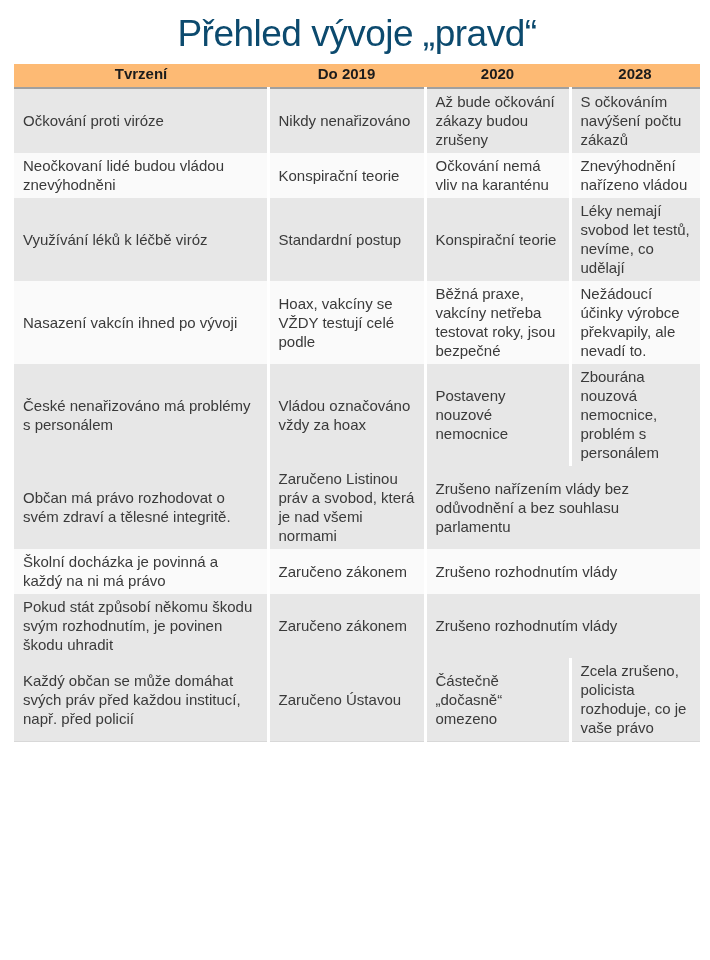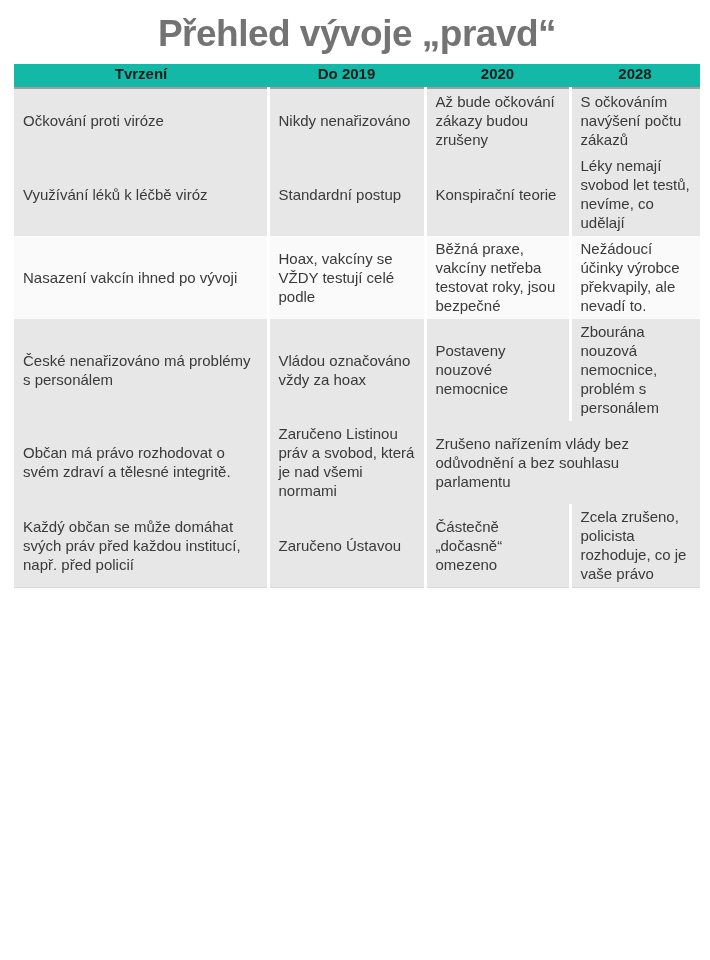--- a/index.html
+++ b/index.html
@@ -9,42 +9,42 @@
     width: 710px;
     height: 960px;
     background: #ffffff;
     font-family: "Liberation Sans", sans-serif;
     color: #3a3a3a;
     overflow: hidden;
   }
   .page-title {
     text-align: center;
     font-size: 37px;
-    font-weight: 700;
+    font-weight: 400;
     letter-spacing: -0.5px;
-    color: #737373;
+    color: #0c4a6e;
     margin: 12px 0 8px 4px;
     line-height: 44px;
   }
   table.claims {
     border-collapse: collapse;
     table-layout: fixed;
     margin-left: 14px;
     width: 686px;
     font-size: 15px;
     line-height: 19px;
   }
   table.claims th {
     font-size: 15px;
     font-weight: bold;
     color: #1c1c1c;
     text-align: center;
     padding: 1px 4px 4px 4px;
     border-bottom: 2px solid #a0a0a0;
-    background: #14b8a6;
+    background: #fdba74;
     line-height: 18px;
   }
   table.claims td {
     padding: 3px 8px 4px 9px;
     vertical-align: middle;
     text-align: left;
     word-wrap: break-word;
   }
   table.claims td + td { border-left: 3px solid #ffffff; }
   tr.shaded td { background: #e7e7e7; }
@@ -71,20 +71,26 @@
       <th>2028</th>
     </tr>
   </thead>
   <tbody>
     <tr class="shaded">
       <td>Očkování proti viróze</td>
       <td>Nikdy nenařizováno</td>
       <td>Až bude očkování zákazy budou zrušeny</td>
       <td>S očkováním navýšení počtu zákazů</td>
     </tr>
+    <tr class="plain">
+      <td>Neočkovaní lidé budou vládou znevýhodněni</td>
+      <td>Konspirační teorie</td>
+      <td>Očkování nemá vliv na karanténu</td>
+      <td>Znevýhodnění nařízeno vládou</td>
+    </tr>
     <tr class="shaded">
       <td>Využívání léků k léčbě viróz</td>
       <td>Standardní postup</td>
       <td>Konspirační teorie</td>
       <td>Léky nemají svobod let testů, nevíme, co udělají</td>
     </tr>
     <tr class="plain">
       <td>Nasazení vakcín ihned po vývoji</td>
       <td>Hoax, vakcíny se VŽDY testují celé podle</td>
       <td>Běžná praxe, vakcíny netřeba testovat roky, jsou bezpečné</td>
@@ -94,20 +100,30 @@
       <td>České nenařizováno má problémy s personálem</td>
       <td>Vládou označováno vždy za hoax</td>
       <td>Postaveny nouzové nemocnice</td>
       <td>Zbourána nouzová nemocnice, problém s personálem</td>
     </tr>
     <tr class="shaded">
       <td>Občan má právo rozhodovat o svém zdraví a tělesné integritě.</td>
       <td>Zaručeno Listinou práv a svobod, která je nad všemi normami</td>
       <td colspan="2">Zrušeno nařízením vlády bez odůvodnění a bez souhlasu parlamentu</td>
     </tr>
+    <tr class="plain">
+      <td>Školní docházka je povinná a každý na ni má právo</td>
+      <td>Zaručeno zákonem</td>
+      <td colspan="2">Zrušeno rozhodnutím vlády</td>
+    </tr>
+    <tr class="shaded">
+      <td>Pokud stát způsobí někomu škodu svým rozhodnutím, je povinen škodu uhradit</td>
+      <td>Zaručeno zákonem</td>
+      <td colspan="2">Zrušeno rozhodnutím vlády</td>
+    </tr>
     <tr class="shaded">
       <td>Každý občan se může domáhat svých práv před každou institucí, např. před policií</td>
       <td>Zaručeno Ústavou</td>
       <td>Částečně „dočasně“ omezeno</td>
       <td>Zcela zrušeno, policista rozhoduje, co je vaše právo</td>
     </tr>
   </tbody>
 </table>
 
 </body></html>

